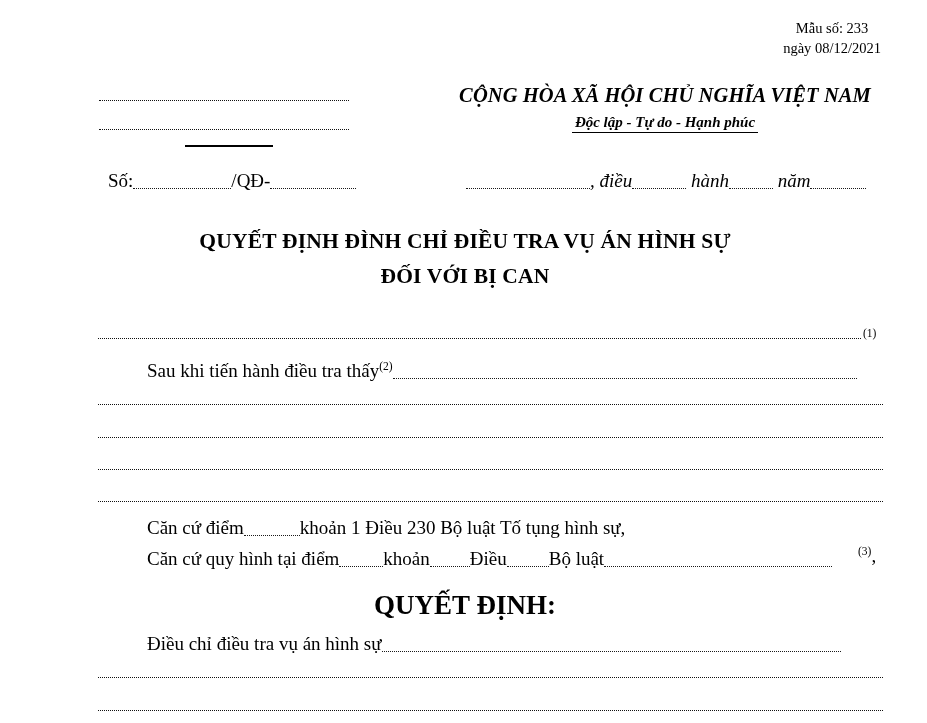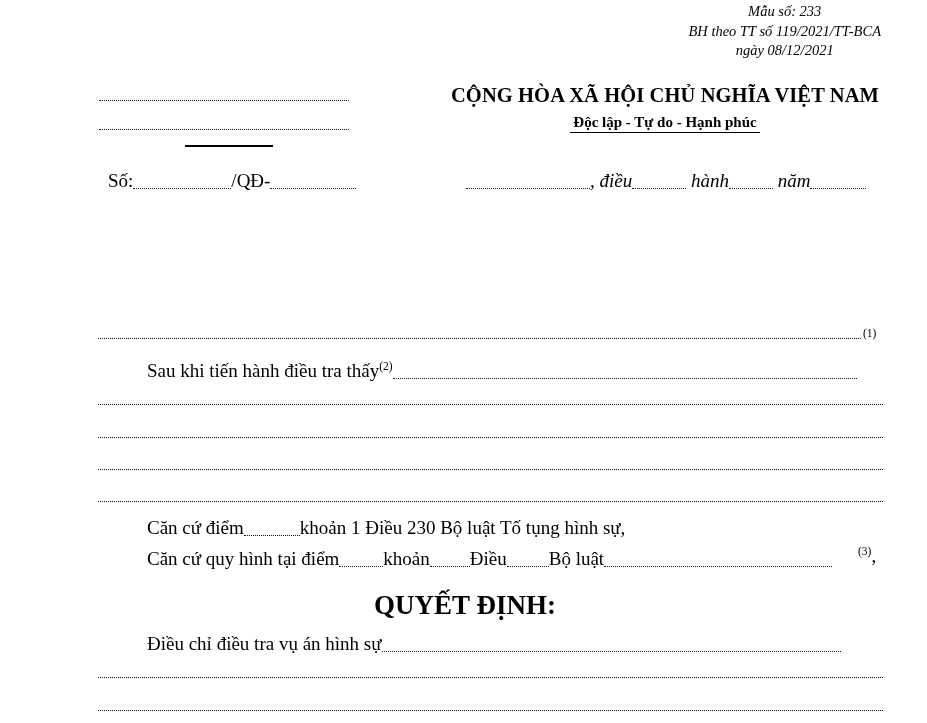--- a/index.html
+++ b/index.html
@@ -32,36 +32,36 @@
   .dotline {
     position: absolute;
     border-bottom: 1px dotted #111111;
     height: 0;
   }
 
   
   .formcode {
     position: absolute;
     right: 46px;
-    top: 2px;
-    text-align: center;
-    font-style: italic;
+    top: 19px;
+    text-align: center;
     font-size: 14.5px;
     line-height: 19.5px;
     white-space: nowrap;
     margin-left: 24px;
   }
 
   
   .nation {
     position: absolute;
     left: 437px;
     top: 84px;
     width: 456px;
     text-align: center;
+    font-style: italic;
   }
   .nation .l1 {
     font-weight: bold;
     font-size: 20.5px;
     letter-spacing: 0.1px;
     white-space: nowrap;
   }
   .nation .l2 {
     font-weight: bold;
     font-size: 15px;
@@ -157,21 +157,20 @@
     white-space: nowrap;
   }
 </style>
 </head>
 <body>
 
 <div id="page">
 
   <div class="formcode">
     <div>Mẫu số: 233</div>
-    <div>BH theo TT số 119/2021/TT-BCA</div>
     <div>ngày 08/12/2021</div>
   </div>
 
   <div class="nation">
     <div class="l1">CỘNG HÒA XÃ HỘI CHỦ NGHĨA VIỆT NAM</div>
     <div class="l2">Độc lập - Tự do - Hạnh phúc</div>
   </div>
 
   <div class="agency-line" style="top:100px;"></div>
   <div class="agency-line" style="top:129px;"></div>
@@ -181,20 +180,24 @@
     <span>Số:</span><span class="dots" style="width:98px;">.</span><span>/QĐ-</span><span class="dots" style="width:86px;">.</span>
   </div>
 
   <div class="dateline">
     <span class="dots" style="width:124px;">.</span><span>,</span>
     <span>điều</span><span class="dots" style="width:54px;">.</span>
     <span>hành</span><span class="dots" style="width:44px;">.</span>
     <span>năm</span><span class="dots" style="width:56px;">.</span>
   </div>
 
+  <div class="doctitle">
+    <div class="t1">QUYẾT ĐỊNH ĐÌNH CHỈ ĐIỀU TRA VỤ ÁN HÌNH SỰ</div>
+    <div class="t2">ĐỐI VỚI BỊ CAN</div>
+  </div>
 
   <div class="dotline" style="left:98px; top:338px; width:763px;"></div>
   <div class="rightmark" style="left:863px; top:327px;">
     <span class="supmark">(1)</span>
   </div>
 
   <div class="para" style="top:360px;">
     <span>Sau khi tiến hành điều tra thấy</span><span class="supmark">(2)</span><span class="dots" style="width:464px;">.</span>
   </div>
 

